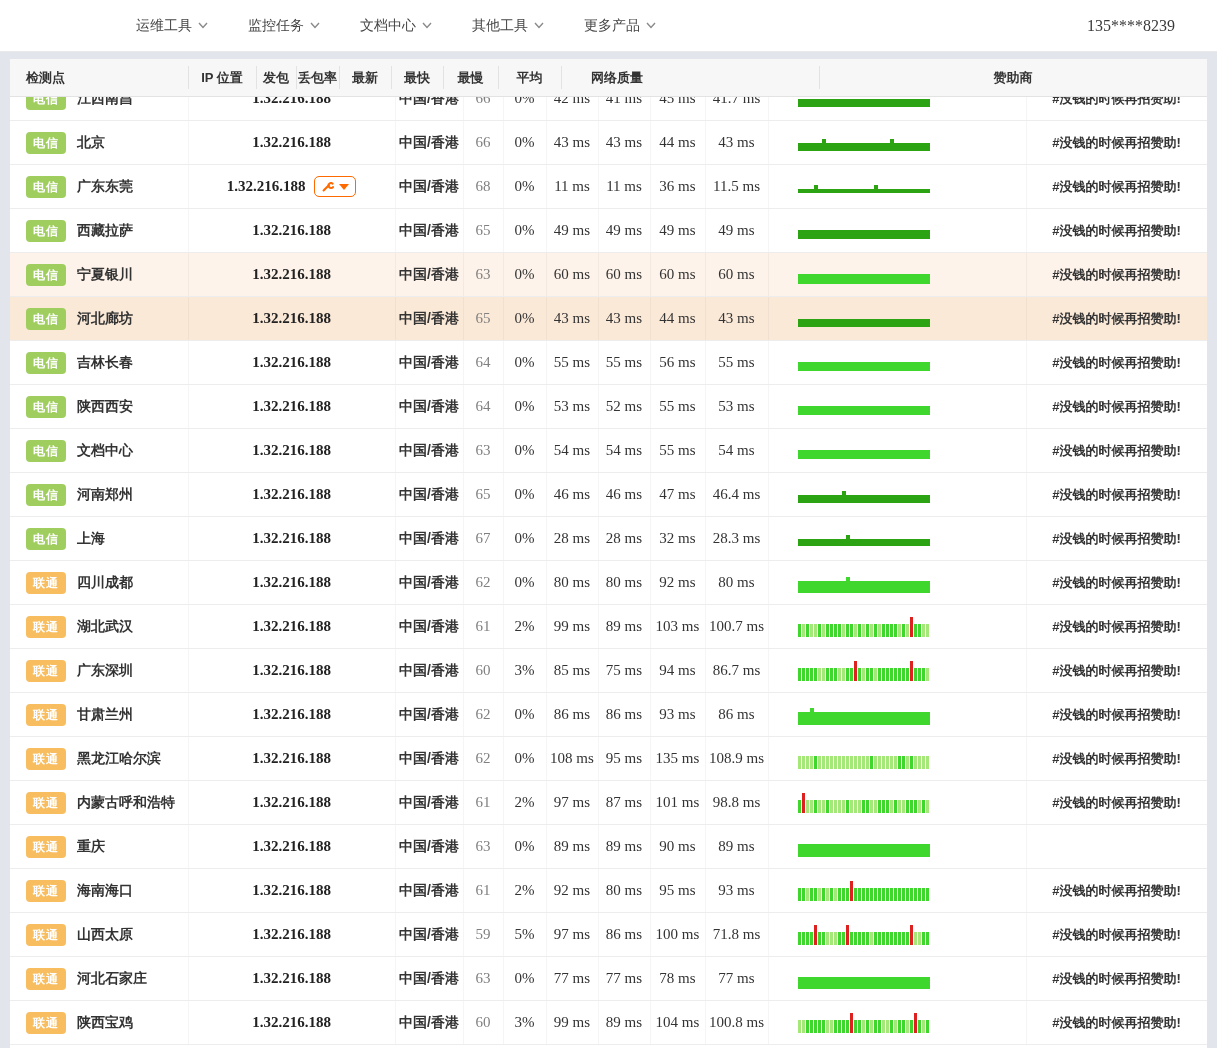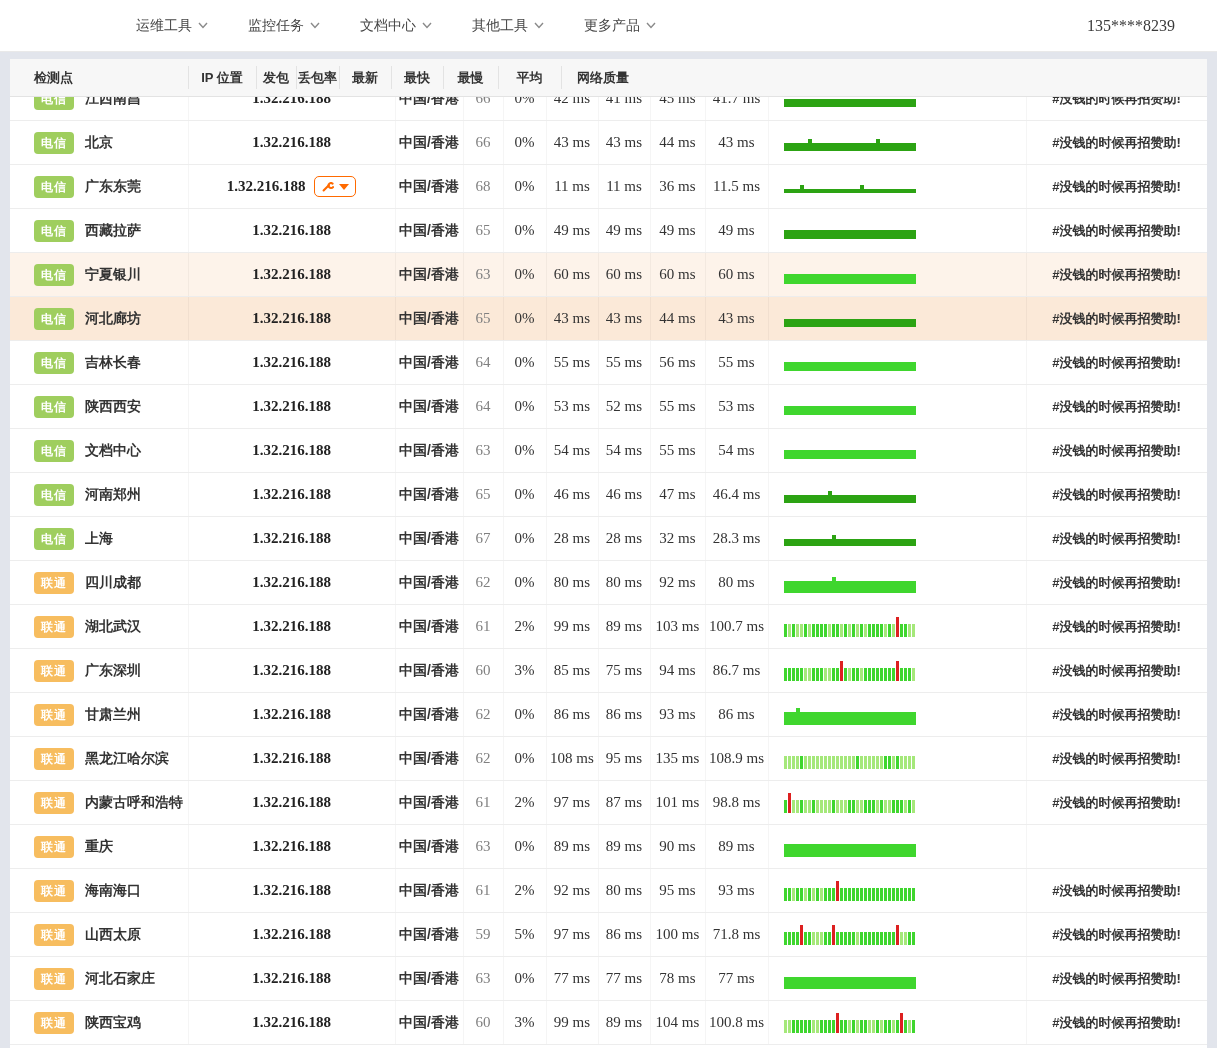--- a/index.html
+++ b/index.html
@@ -43,30 +43,30 @@
   .tr.hl-light { background:#fdf3ea; }
   .tr.hl-deep  { background:#fbe9d8; }
   .td {
     display:flex; align-items:center; justify-content:center;
     font-size:14px; color:#333; position:relative;
   }
   .td + .td::before {
     content:""; position:absolute; left:0; top:0; bottom:0; width:1px; background:rgba(0,0,0,0.04);
   }
   
-  .c1  { flex:0 0 178px; justify-content:flex-start; padding-left:24px; gap:11px;font-family:Liberation Serif, serif; }
+  .c1  { flex:0 0 178px; justify-content:flex-start; padding-left:16px; gap:11px;font-family:Liberation Serif, serif; }
   .c2  { flex:0 0 207px; }
   .c3  { flex:0 0 68px;  }
   .c4  { flex:0 0 40px;  }
   .c5  { flex:0 0 43px;  }
   .c6  { flex:0 0 52px;  }
   .c7  { flex:0 0 52px;  }
   .c8  { flex:0 0 55px;  }
   .c9  { flex:0 0 63px;  }
-  .c10 { flex:0 0 258px; justify-content:flex-start; padding-left:16px; }
+  .c10 { flex:0 0 258px; justify-content:flex-start; padding-left:30px; }
   .c11 { flex:1 1 auto;  font-weight:bold; font-size:13px; }
 
   .badge {
     font-size:12px; line-height:1; color:#fff; font-weight:bold;
     border-radius:4px; padding:5px 7px; letter-spacing:1px;
   }
   .badge.telecom { background:#9fce5e; }
   .badge.unicom  { background:#f7bd5f; }
   .loc { font-weight:bold; font-size:14px; color:#333; }
   .geo { font-weight:bold; font-size:14px; color:#333; }
@@ -130,20 +130,21 @@
   <div class="thead">
     <div class="th c1">检测点</div>
     <div class="th c3">IP 位置</div>
     <div class="th c4">发包</div>
     <div class="th c5">丢包率</div>
     <div class="th c6">最新</div>
     <div class="th c7">最快</div>
     <div class="th c8">最慢</div>
     <div class="th c9">平均</div>
     <div class="th c10">网络质量</div>
+    <div class="th c11">赞助商</div>
   </div>
   <div class="tbody" id="tbody">
   <div class="tr">
     <div class="td c1">
       <span class="badge telecom">电信</span>
       <span class="loc">江西南昌</span>
     </div>
     <div class="td c2">
       <span class="num ip">1.32.216.188</span>
 

